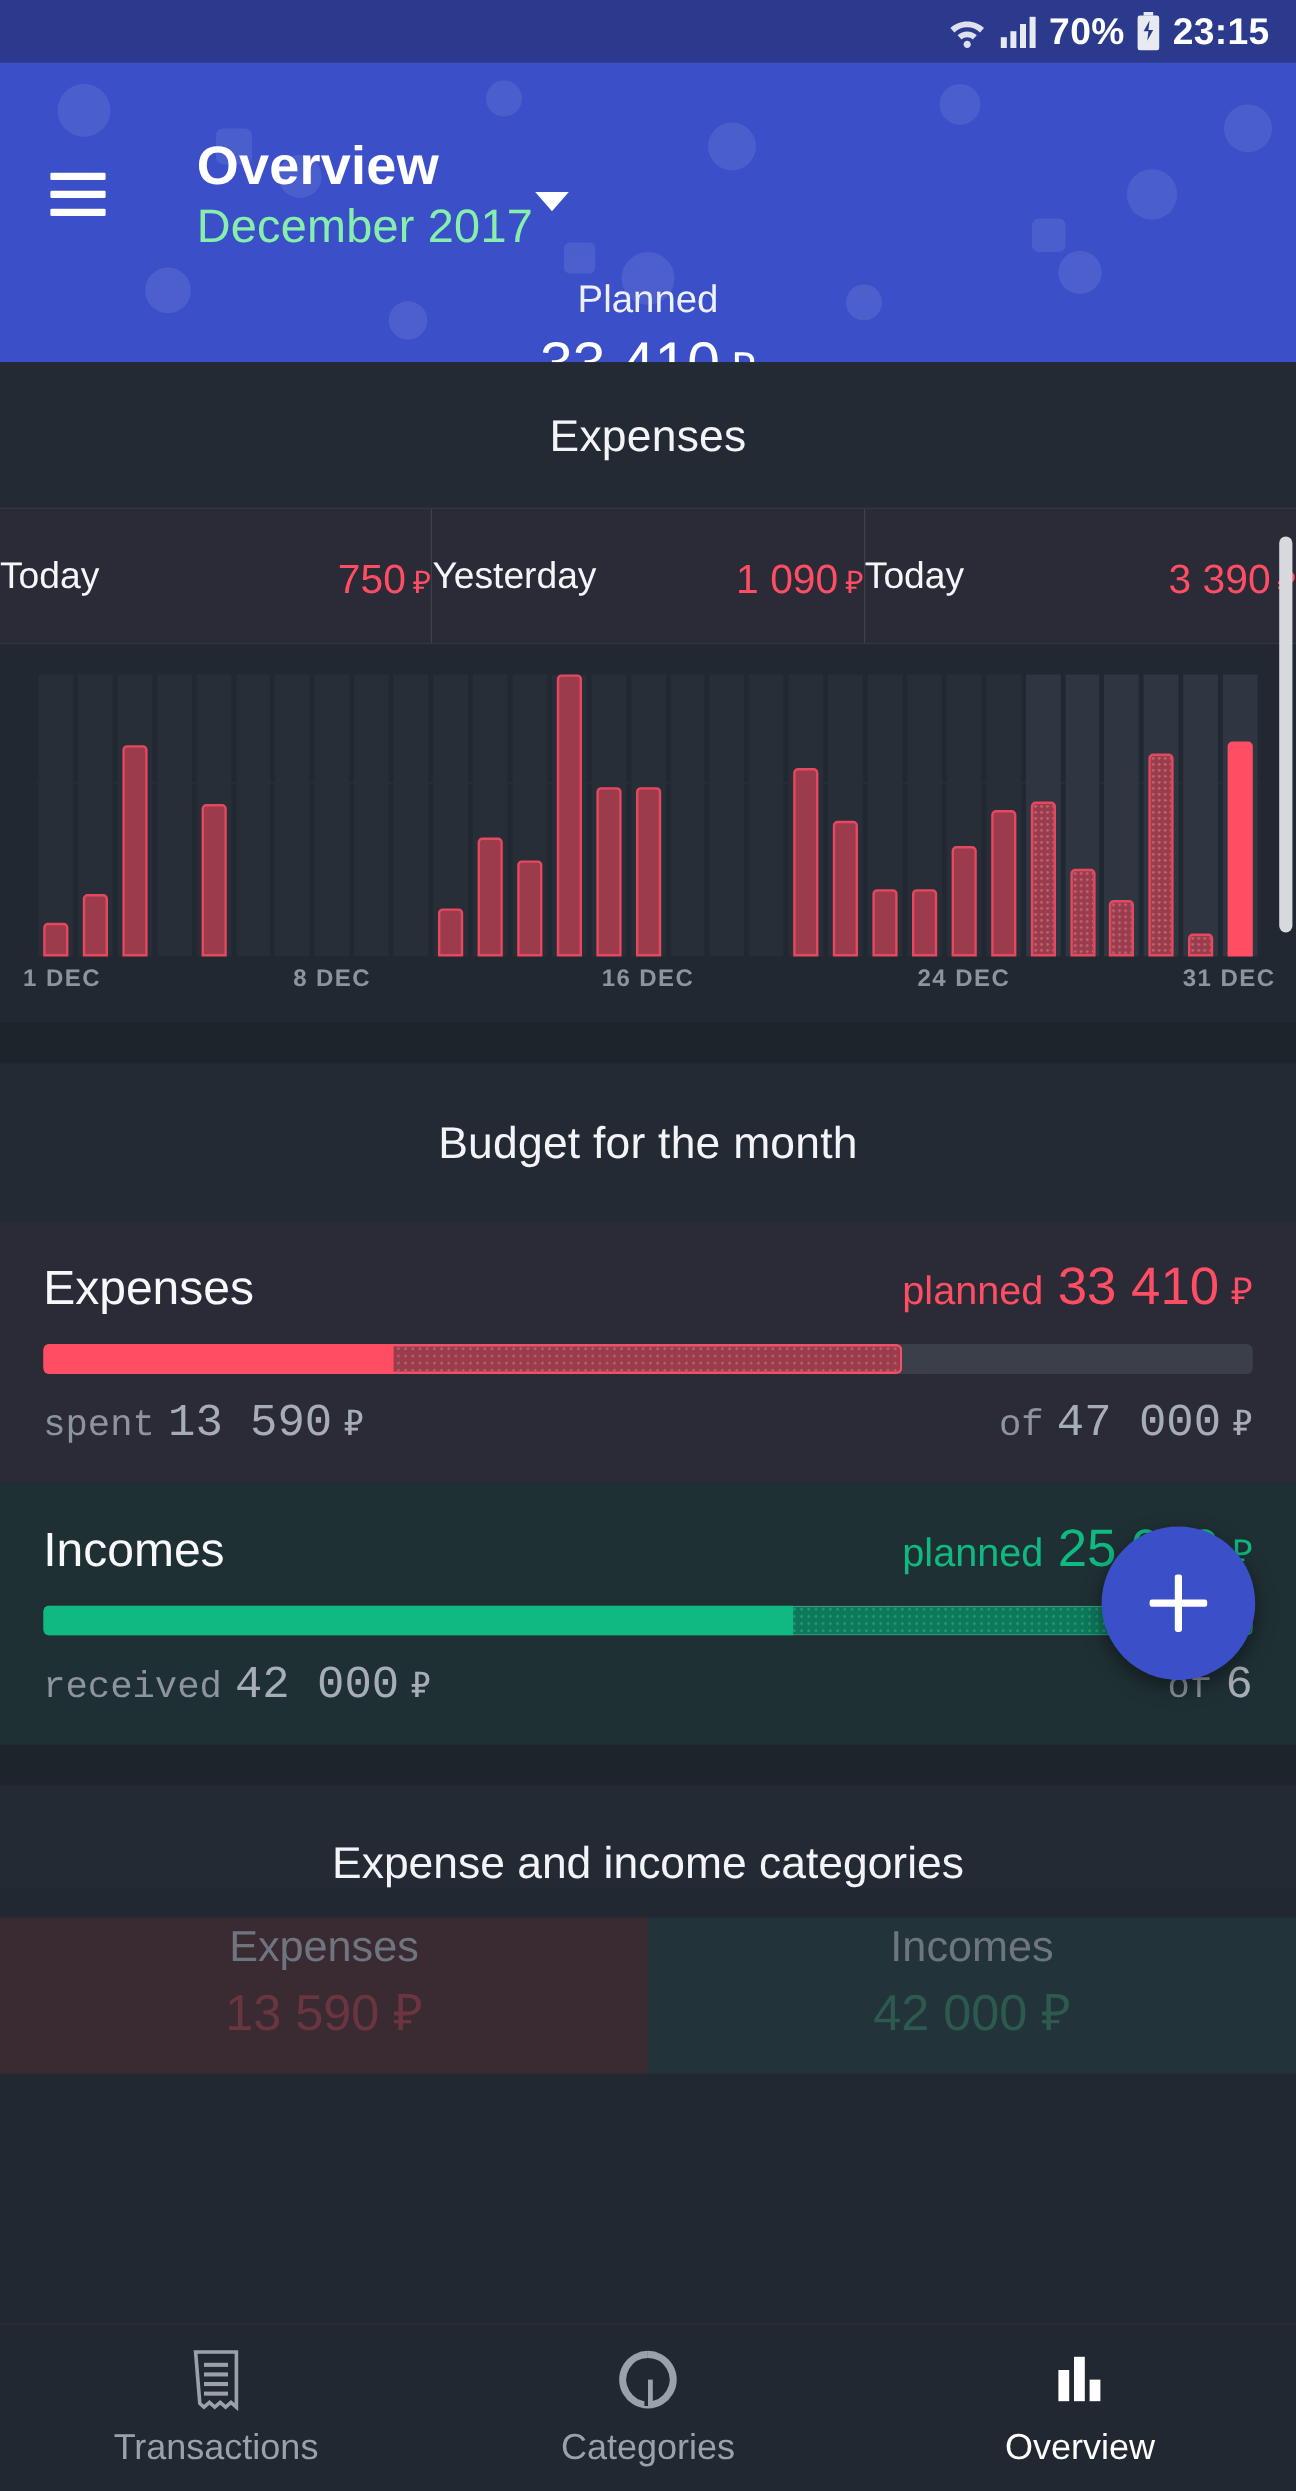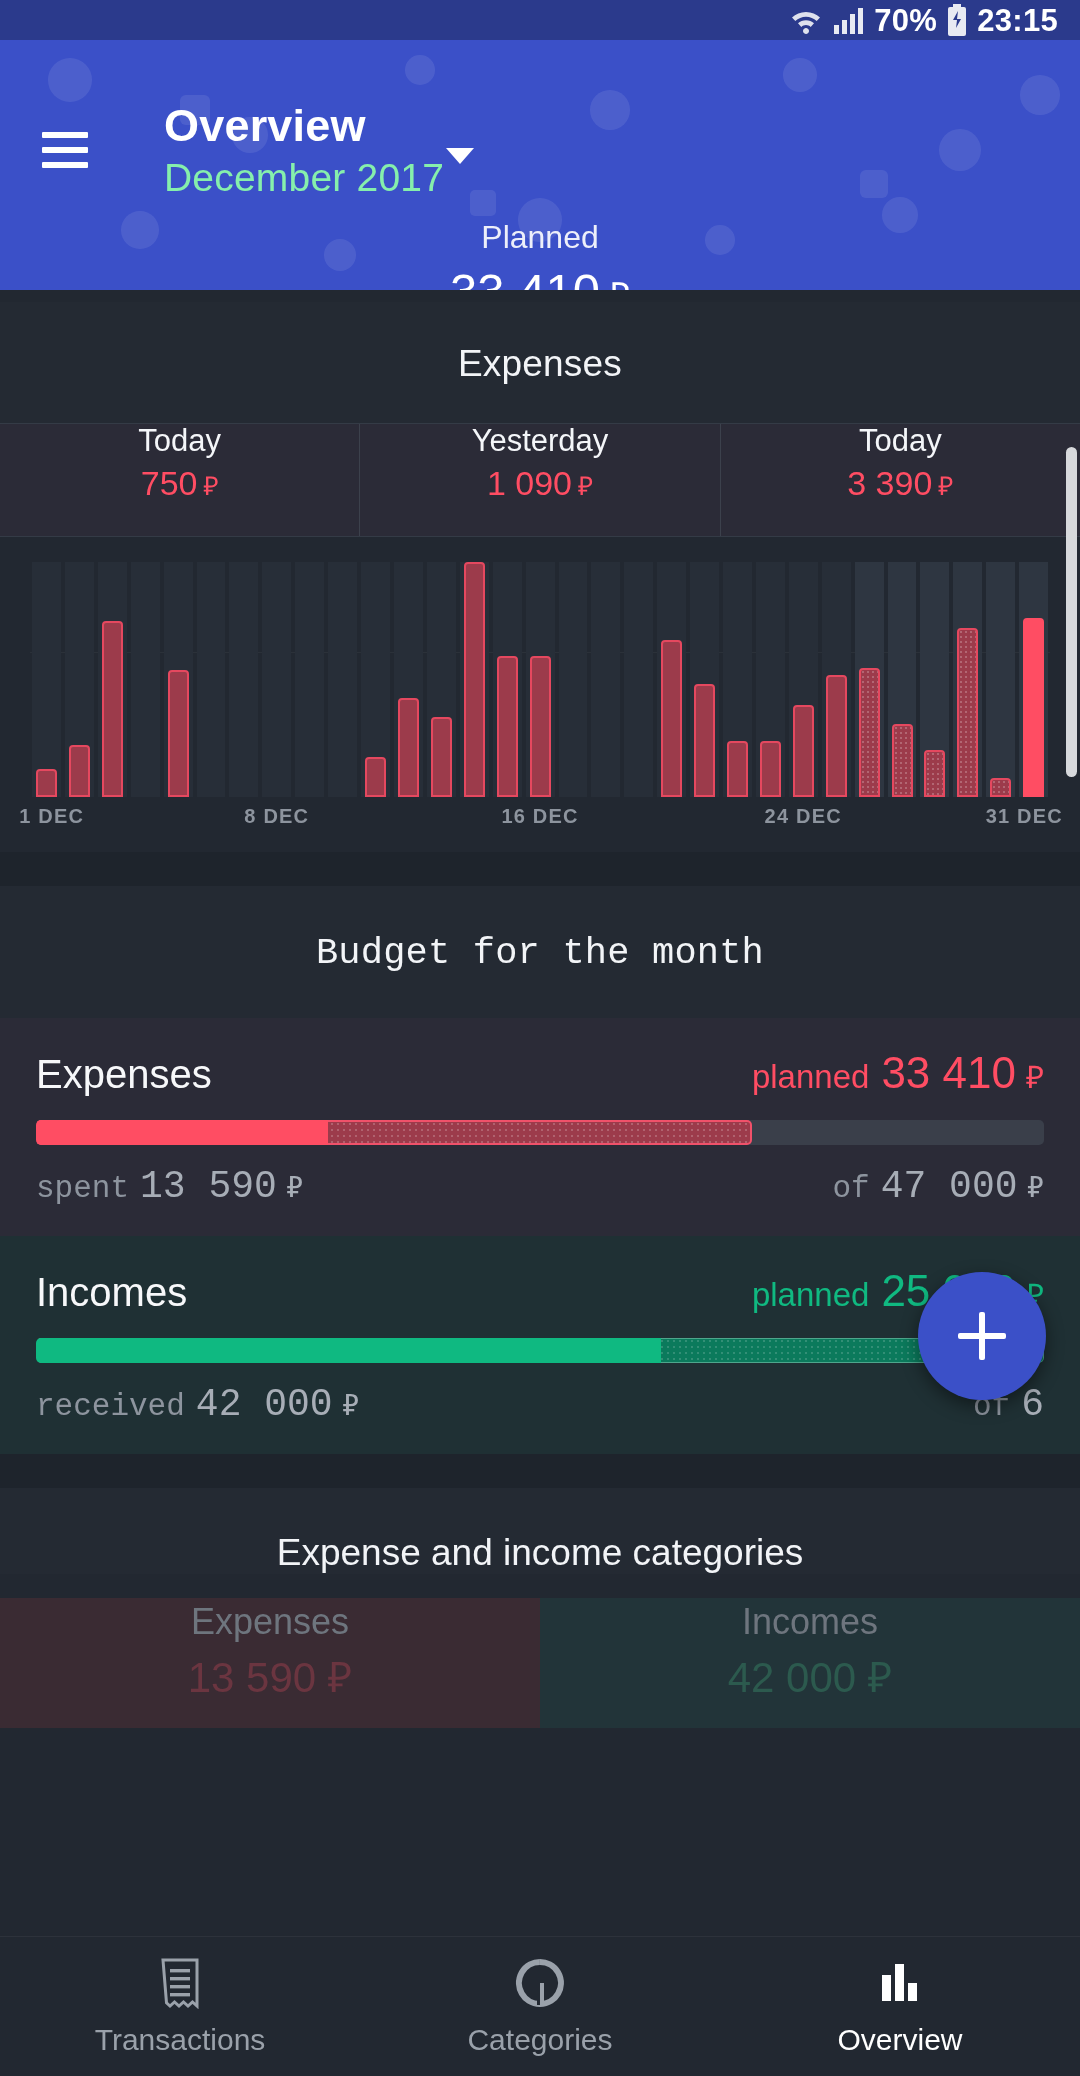--- a/index.html
+++ b/index.html
@@ -6,21 +6,21 @@
   html,body{
     width:1080px; height:2076px;
     background:#222831;
     font-family:"Liberation Sans", sans-serif;
     overflow:hidden;
   }
   #app{ position:relative; width:1080px; height:2076px; overflow:hidden; }
 
   
   .statusbar{
-    height:40px; background:#2B3A8C;
+    height:52px; background:#2B3A8C;
     display:flex; align-items:center; justify-content:flex-end;
     padding-right:22px; gap:9px;
     color:#fff; font-size:31px; font-weight:700;
     letter-spacing:.3px;
   }
   .sb-ico{ display:flex; align-items:flex-end; }
   .wifi svg, .sig svg, .bat svg{ display:block; }
   .sb-txt{ font-size:31px; font-weight:700; line-height:1; }
 
   
@@ -80,22 +80,22 @@
 
   .expenses-card{ background:#242A33; padding:41px 0 38px; }
 
   
   .statrow{
     display:flex; background:#2B2B37;
     border-top:1px solid #343B46; border-bottom:1px solid #343B46;
     height:114px;
   }
   .stat{
-    flex:1; display:flex; flex-direction:column;
-    align-items:center; justify-content:flex-start;
+    flex:1; display:flex; 
+    align-items:center; justify-content:space-between;
   }
   .stat + .stat{ border-left:1px solid #3C414C; }
   .stat-lbl{ color:#F4F6F9; font-size:31px; font-weight:400; line-height:1.1; }
   .stat-val{ color:#FF4D63; font-size:34px; font-weight:400; margin-top:6px; white-space:nowrap; }
   .stat-val .cur{ font-size:26px; margin-left:6px; }
 
   
   .chartbox{
     position:relative; background:#222831;
     height:315px; padding:0 30px;
@@ -142,21 +142,21 @@
   }
   .scrollthumb{
     position:absolute; right:3px; top:-90px;
     width:11px; height:330px;
     background:#D7D9DC; border-radius:6px;
   }
 
   
   .gap{ height:34px; background:#1E242C; }
   .budget-head{
-    background:#242A33; padding:46px 0 44px;font-family:Liberation Mono, monospace;
+    background:#242A33; padding:46px 0 44px;
   }
   .budget-row{ padding:30px 36px 28px; }
   .budget-row.exp{ background:#2B2B37; }
   .budget-row.inc{ background:#1F3034; }
   .brow-top{
     display:flex; align-items:baseline; justify-content:space-between;
   }
   .brow-name{ color:#F7F8FA; font-size:40px; font-weight:400; }
   .brow-plan{ font-size:33px; font-weight:400; white-space:nowrap; }
   .brow-plan .amt{ font-size:44px; margin-left:12px; }

